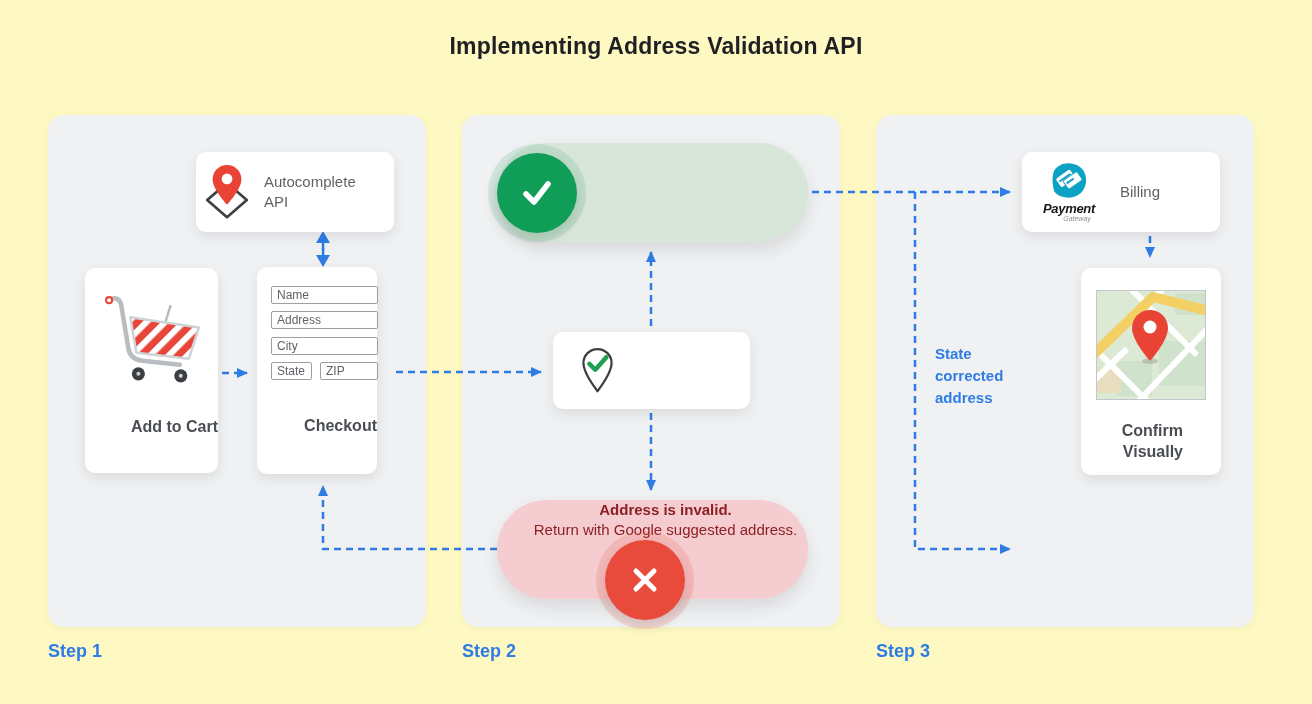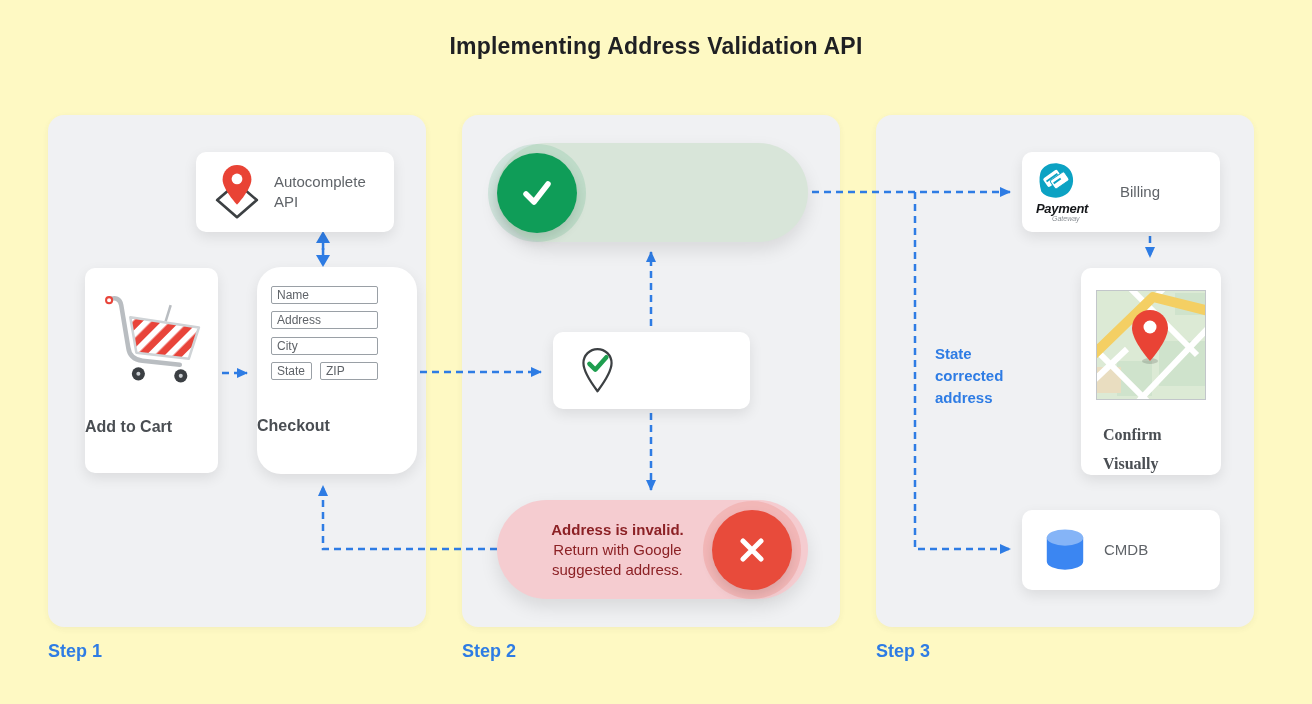--- a/index.html
+++ b/index.html
@@ -24,73 +24,73 @@
   #step-label-1 { left:48px; } #step-label-2 { left:462px; } #step-label-3 { left:876px; }
 
   .card {
     position:absolute; background:#fff; border-radius:10px;
     box-shadow:0 5px 14px rgba(0,0,0,.09);
   }
   .icon-card { display:flex; align-items:center; }
   .icon-card .card-label { font-size:15px; color:#5f6368; line-height:20px; }
 
   
-  #autocomplete-card { left:196px; top:152px; width:198px; height:80px; padding-left:14px; }
+  #autocomplete-card { left:196px; top:152px; width:198px; height:80px; padding-left:4px; }
   #autocomplete-card .card-label { width:112px; margin-left:10px; }
   #cart-card { left:85px; top:268px; width:133px; height:205px; }
   #cart-card svg { position:absolute; left:14px; top:22px; }
   .big-label {
-    position:absolute; top:150px; left:0; width:100%; text-align:left;
+    position:absolute; top:150px; left:0; width:100%; text-align:right;
     font-size:16px; font-weight:bold; color:#4a4e53;
   }
-  #checkout-card { left:257px; top:267px; width:160px; height:207px;border-radius:24px; }
+  #checkout-card { left:257px; top:267px; width:120px; height:207px; }
   .form-field {
     position:absolute; left:14px; height:18px; width:107px;
     border:1px solid #9aa0a6; border-radius:2px; background:#fff;
     font-family:"Liberation Sans", sans-serif; font-size:12px; color:#5f6368; padding:0 5px;
   }
   .form-field::placeholder { color:#5f6368; opacity:1; }
   #field-name    { top:19px; }
   #field-address { top:44px; }
   #field-city    { top:70px; }
   #field-state   { top:95px; width:41px; }
   #field-zip     { top:95px; left:63px; width:58px; }
 
   
   .pill {
     position:absolute; left:497px; width:311px; height:99px; border-radius:50px;
     display:flex; align-items:center; box-shadow:0 8px 18px rgba(0,0,0,.10);
   }
   #valid-pill   { top:143px; background:#d8e5d9; }
-  #invalid-pill { top:500px; background:#f5ccd0; }
+  #invalid-pill { top:500px; background:#f5ccd0;flex-direction:column; }
   .pill-text { flex:1; text-align:center; font-size:15px; line-height:20px; padding-left:26px; }
   #valid-pill .pill-text   { color:#2e5a34; }
   #invalid-pill .pill-text { color:#8c2125; }
   .pill-title { font-weight:bold; }
   .pill-circle {
     width:80px; height:80px; border-radius:50%; margin-right:16px; flex:0 0 auto;
     display:flex; align-items:center; justify-content:center;
   }
   #valid-circle   { background:#0f9d58; box-shadow:0 0 0 9px rgba(15,157,88,.13), 0 6px 12px rgba(0,0,0,.12); }
   #invalid-circle { background:#e84b3b; box-shadow:0 0 0 9px rgba(232,75,59,.16), 0 6px 12px rgba(0,0,0,.12); }
 
   #validation-card { left:553px; top:332px; width:197px; height:77px; padding-left:26px; }
   #validation-card .card-label { width:120px; margin-left:18px; }
 
   
   #billing-card { left:1022px; top:152px; width:198px; height:80px; padding-left:14px; }
   #billing-card .card-label { margin-left:18px; }
-  .pg-logo { width:66px; display:flex; flex-direction:column; }
+  .pg-logo { width:66px; display:flex; flex-direction:column; align-items:center; }
   .pg-title { font-size:13px; font-weight:bold; font-style:italic; color:#16181b; letter-spacing:-.3px; margin-top:1px; }
   .pg-sub   { font-size:7px; font-style:italic; color:#8a8f94; padding-left:16px; margin-top:-1px; }
 
   #confirm-card { left:1081px; top:268px; width:140px; height:207px; }
   .map-thumb { position:absolute; left:15px; top:22px; width:110px; height:110px;
                border:1px solid #c2c6ca; background:#dcead5; overflow:hidden; }
-  #confirm-card .big-label { top:152px; line-height:29px; padding:0 22px;font-family:Liberation Serif, serif; }
+  #confirm-card .big-label { top:152px; line-height:21px; padding:0 38px; }
 
   #cmdb-card { left:1022px; top:510px; width:198px; height:80px; padding-left:20px; }
   #cmdb-card .card-label { margin-left:16px; }
 
   .store-note {
     position:absolute; left:935px; top:343px; width:104px;
     font-size:15px; font-weight:bold; color:#2e7ce4; line-height:22px;
   }
 
   .connector-layer { position:absolute; left:0; top:0; width:1312px; height:704px; pointer-events:none; }
@@ -229,27 +229,20 @@
         </g>
         <path d="M -6,66 L 56,6 L 112,20" fill="none" stroke="#f4cf63" stroke-width="10" stroke-linejoin="round"></path>
         <ellipse cx="53" cy="70" rx="8" ry="3" fill="rgba(0,0,0,.15)"></ellipse>
         <path d="M 53,70 C 53,70 35,50 35,37 A 18,18 0 1 1 71,37 C 71,50 53,70 53,70 Z" fill="#e94335"></path>
         <circle cx="53" cy="36" r="6.5" fill="#fff"></circle>
       </svg>
     </div>
     <div class="big-label">Confirm Visually</div>
   </div>
 
-  <div class="card icon-card" id="cmdb-card">
-    <svg width="46" height="46" viewBox="0 0 48 48">
-      <path d="M 5,11 L 5,36 A 19,8.5 0 0 0 43,36 L 43,11 Z" fill="#3b86f2"></path>
-      <ellipse cx="24" cy="11" rx="19" ry="8.5" fill="#85b4f7"></ellipse>
-    </svg>
-    <div class="card-label">CMDB</div>
-  </div>
 
   <div class="store-note">State corrected address</div>
 
   <div class="step-label" id="step-label-1">Step 1</div>
   <div class="step-label" id="step-label-2">Step 2</div>
   <div class="step-label" id="step-label-3">Step 3</div>
 
 </div>
 
 </body></html>

